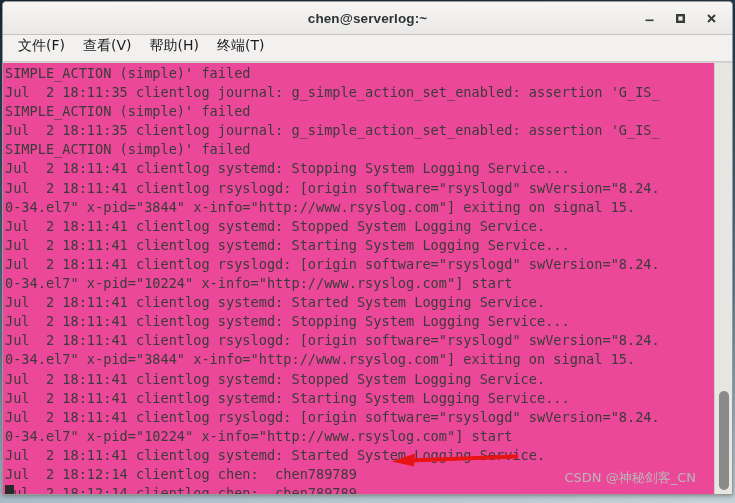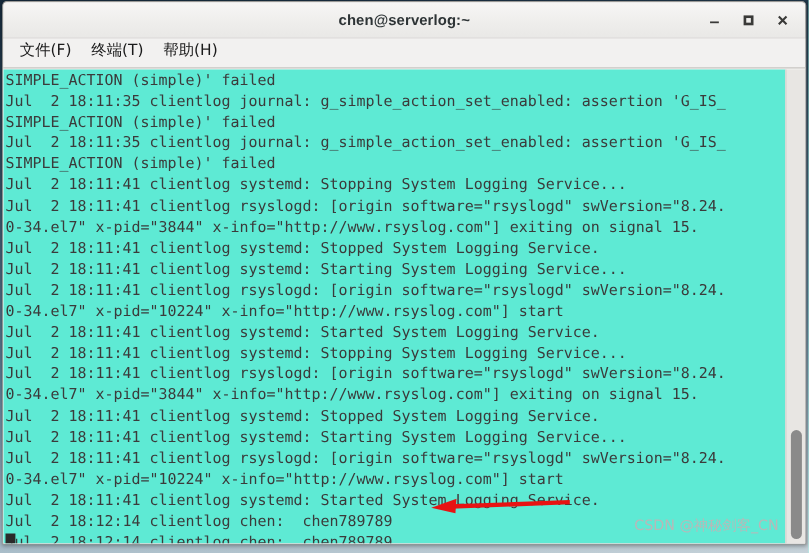--- a/index.html
+++ b/index.html
@@ -98,21 +98,21 @@
     background: #ffffff;
     display: flex;
     overflow: hidden;
     border-top: 1px solid #d6d4d0;
   }
   #term-text {
     position: relative;
     flex: 1 1 auto;
     padding: 1px 0 0 1px;
     overflow: hidden;
-    background: #5eead4;
+    background: #ec4899;
   }
   .term-line {
     font-family: "DejaVu Sans Mono", "Liberation Mono", monospace;
     font-size: 13.6px;
     line-height: 19.1px;
     height: 19.1px;
     color: #3b3b3b;
     white-space: pre;
     letter-spacing: 0px;
     padding-left: 1px;
@@ -147,21 +147,21 @@
     left: 390px;
     top: 448px;
     width: 130px;
     height: 22px;
     pointer-events: none;
   }
 
   
   #watermark {
     position: absolute;
-    right: 24px;
+    right: 36px;
     bottom: 7px;
     font-size: 13px;
     color: #b8b8b8;
     font-family: "DejaVu Sans", sans-serif;
     white-space: nowrap;
     user-select: none;
   }
 </style>
 </head>
 <body>
@@ -192,22 +192,23 @@
             <svg width="15" height="15" viewBox="0 0 15 15">
                 <path d="M4 4 L11 11 M11 4 L4 11" stroke="currentColor" stroke-width="1.9" fill="none"></path>
               </svg>
           </span>
         </div>
       </div>
     </div>
 
     <div id="menubar">
       <div class="menu-item">文件(F)</div>
+      <div class="menu-item">查看(V)</div>
+      <div class="menu-item">帮助(H)</div>
       <div class="menu-item">终端(T)</div>
-      <div class="menu-item">帮助(H)</div>
     </div>
 
     <div id="terminal-area">
       <div id="term-text">
           <div class="term-line">SIMPLE_ACTION (simple)' failed</div>
           <div class="term-line">Jul  2 18:11:35 clientlog journal: g_simple_action_set_enabled: assertion 'G_IS_</div>
           <div class="term-line">SIMPLE_ACTION (simple)' failed</div>
           <div class="term-line">Jul  2 18:11:35 clientlog journal: g_simple_action_set_enabled: assertion 'G_IS_</div>
           <div class="term-line">SIMPLE_ACTION (simple)' failed</div>
           <div class="term-line">Jul  2 18:11:41 clientlog systemd: Stopping System Logging Service...</div>

